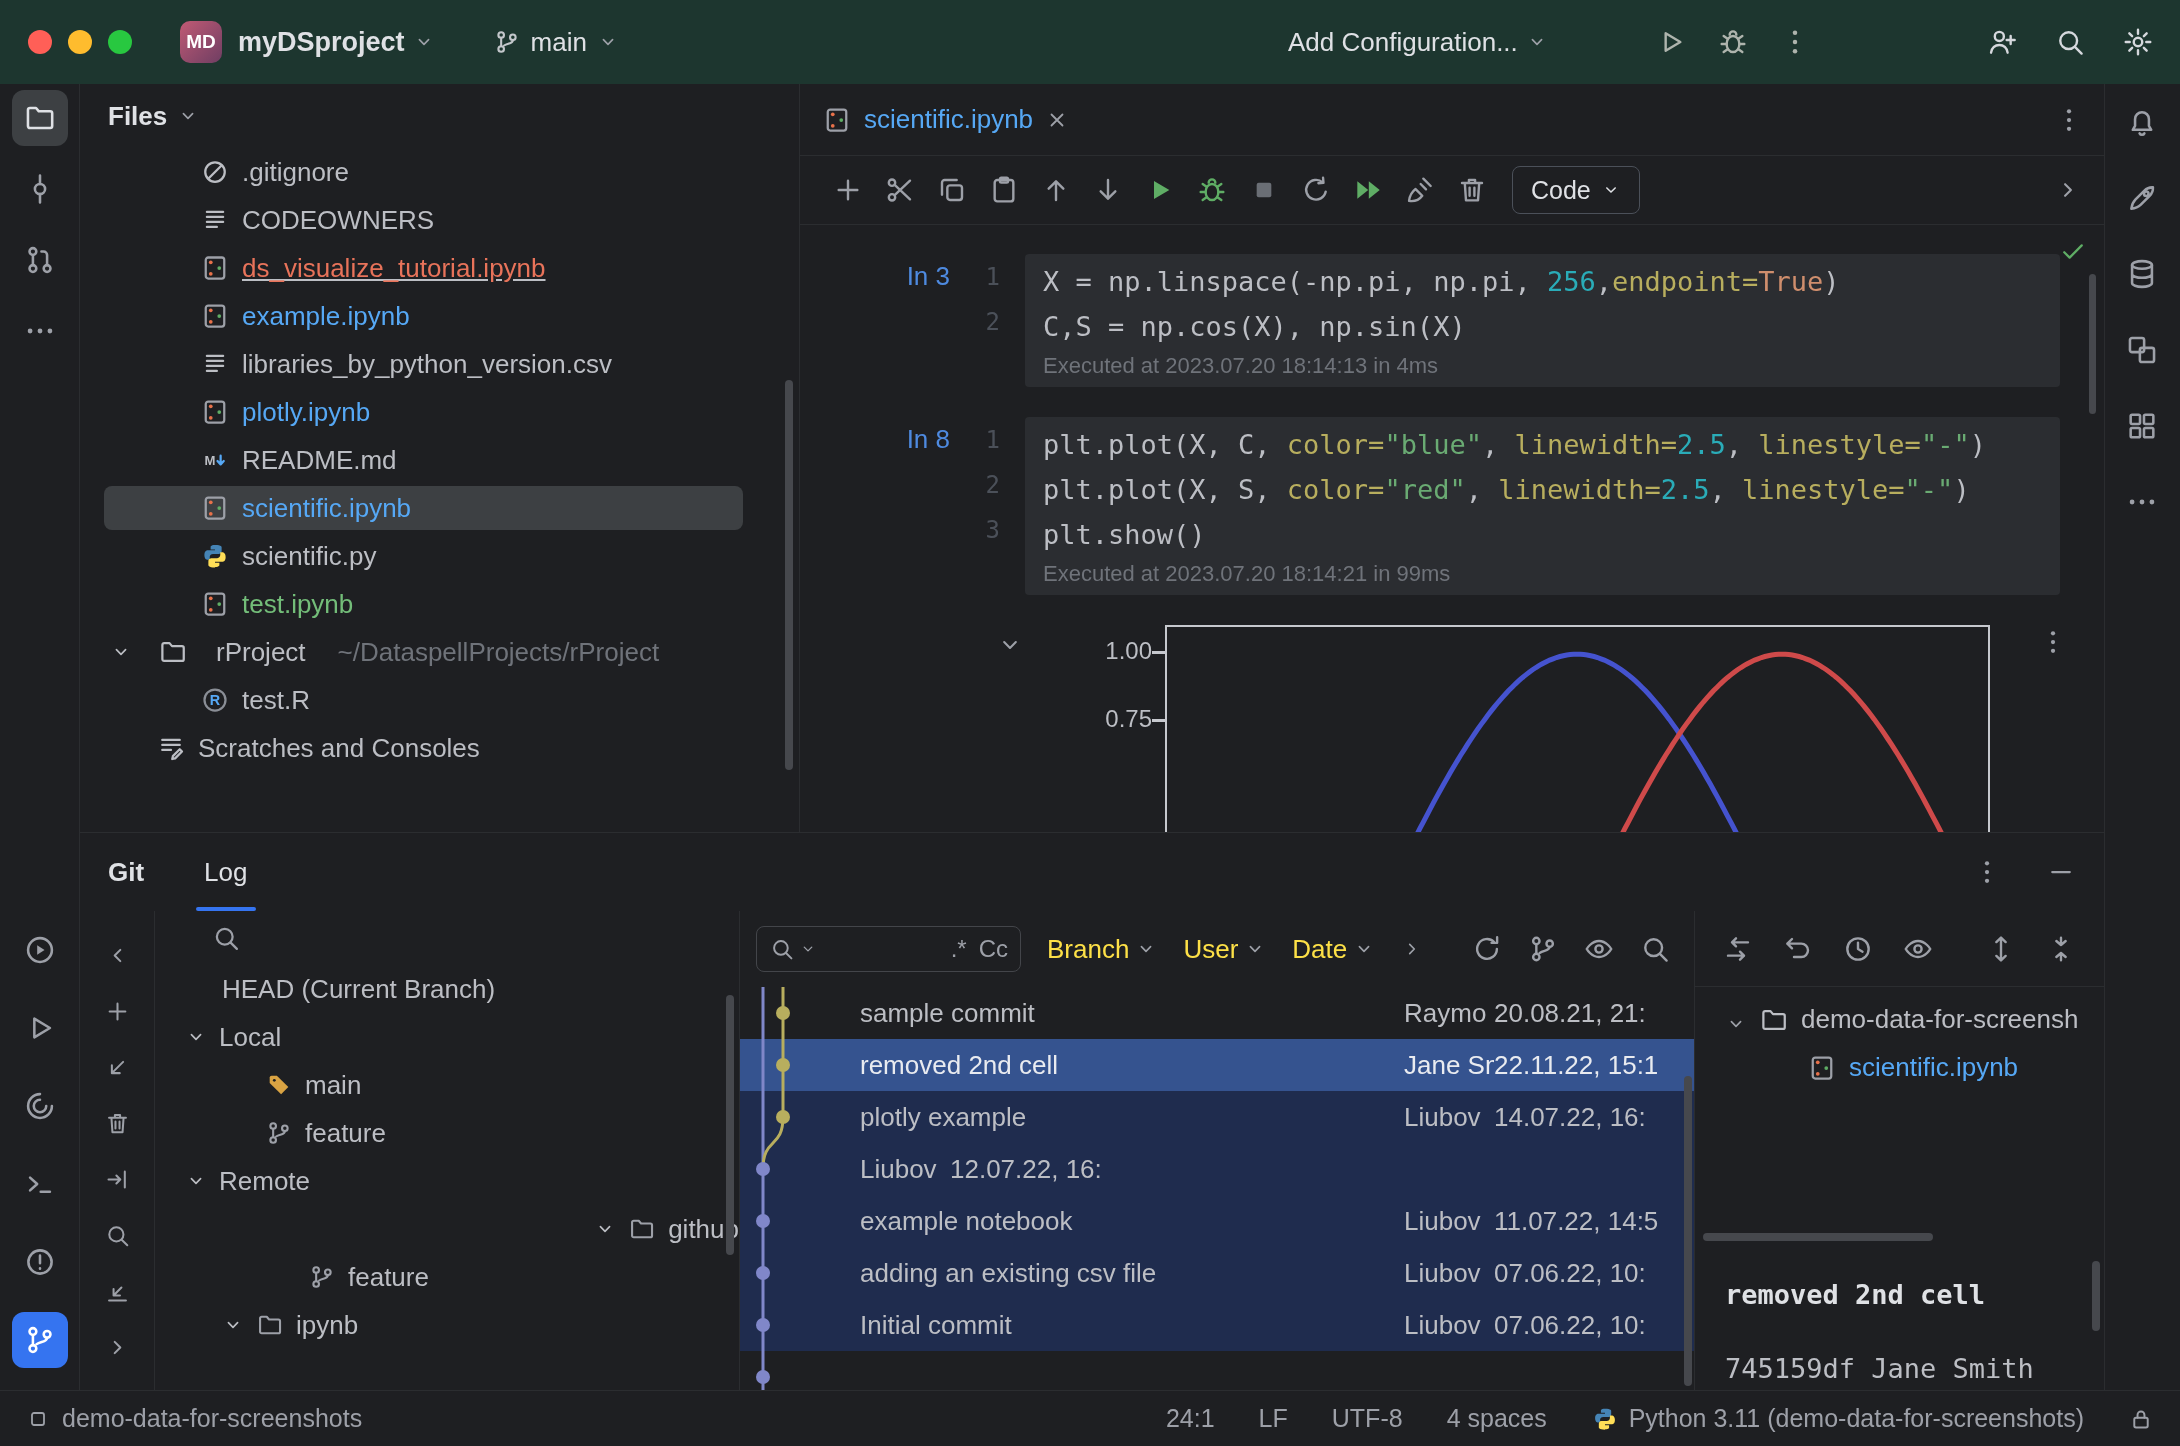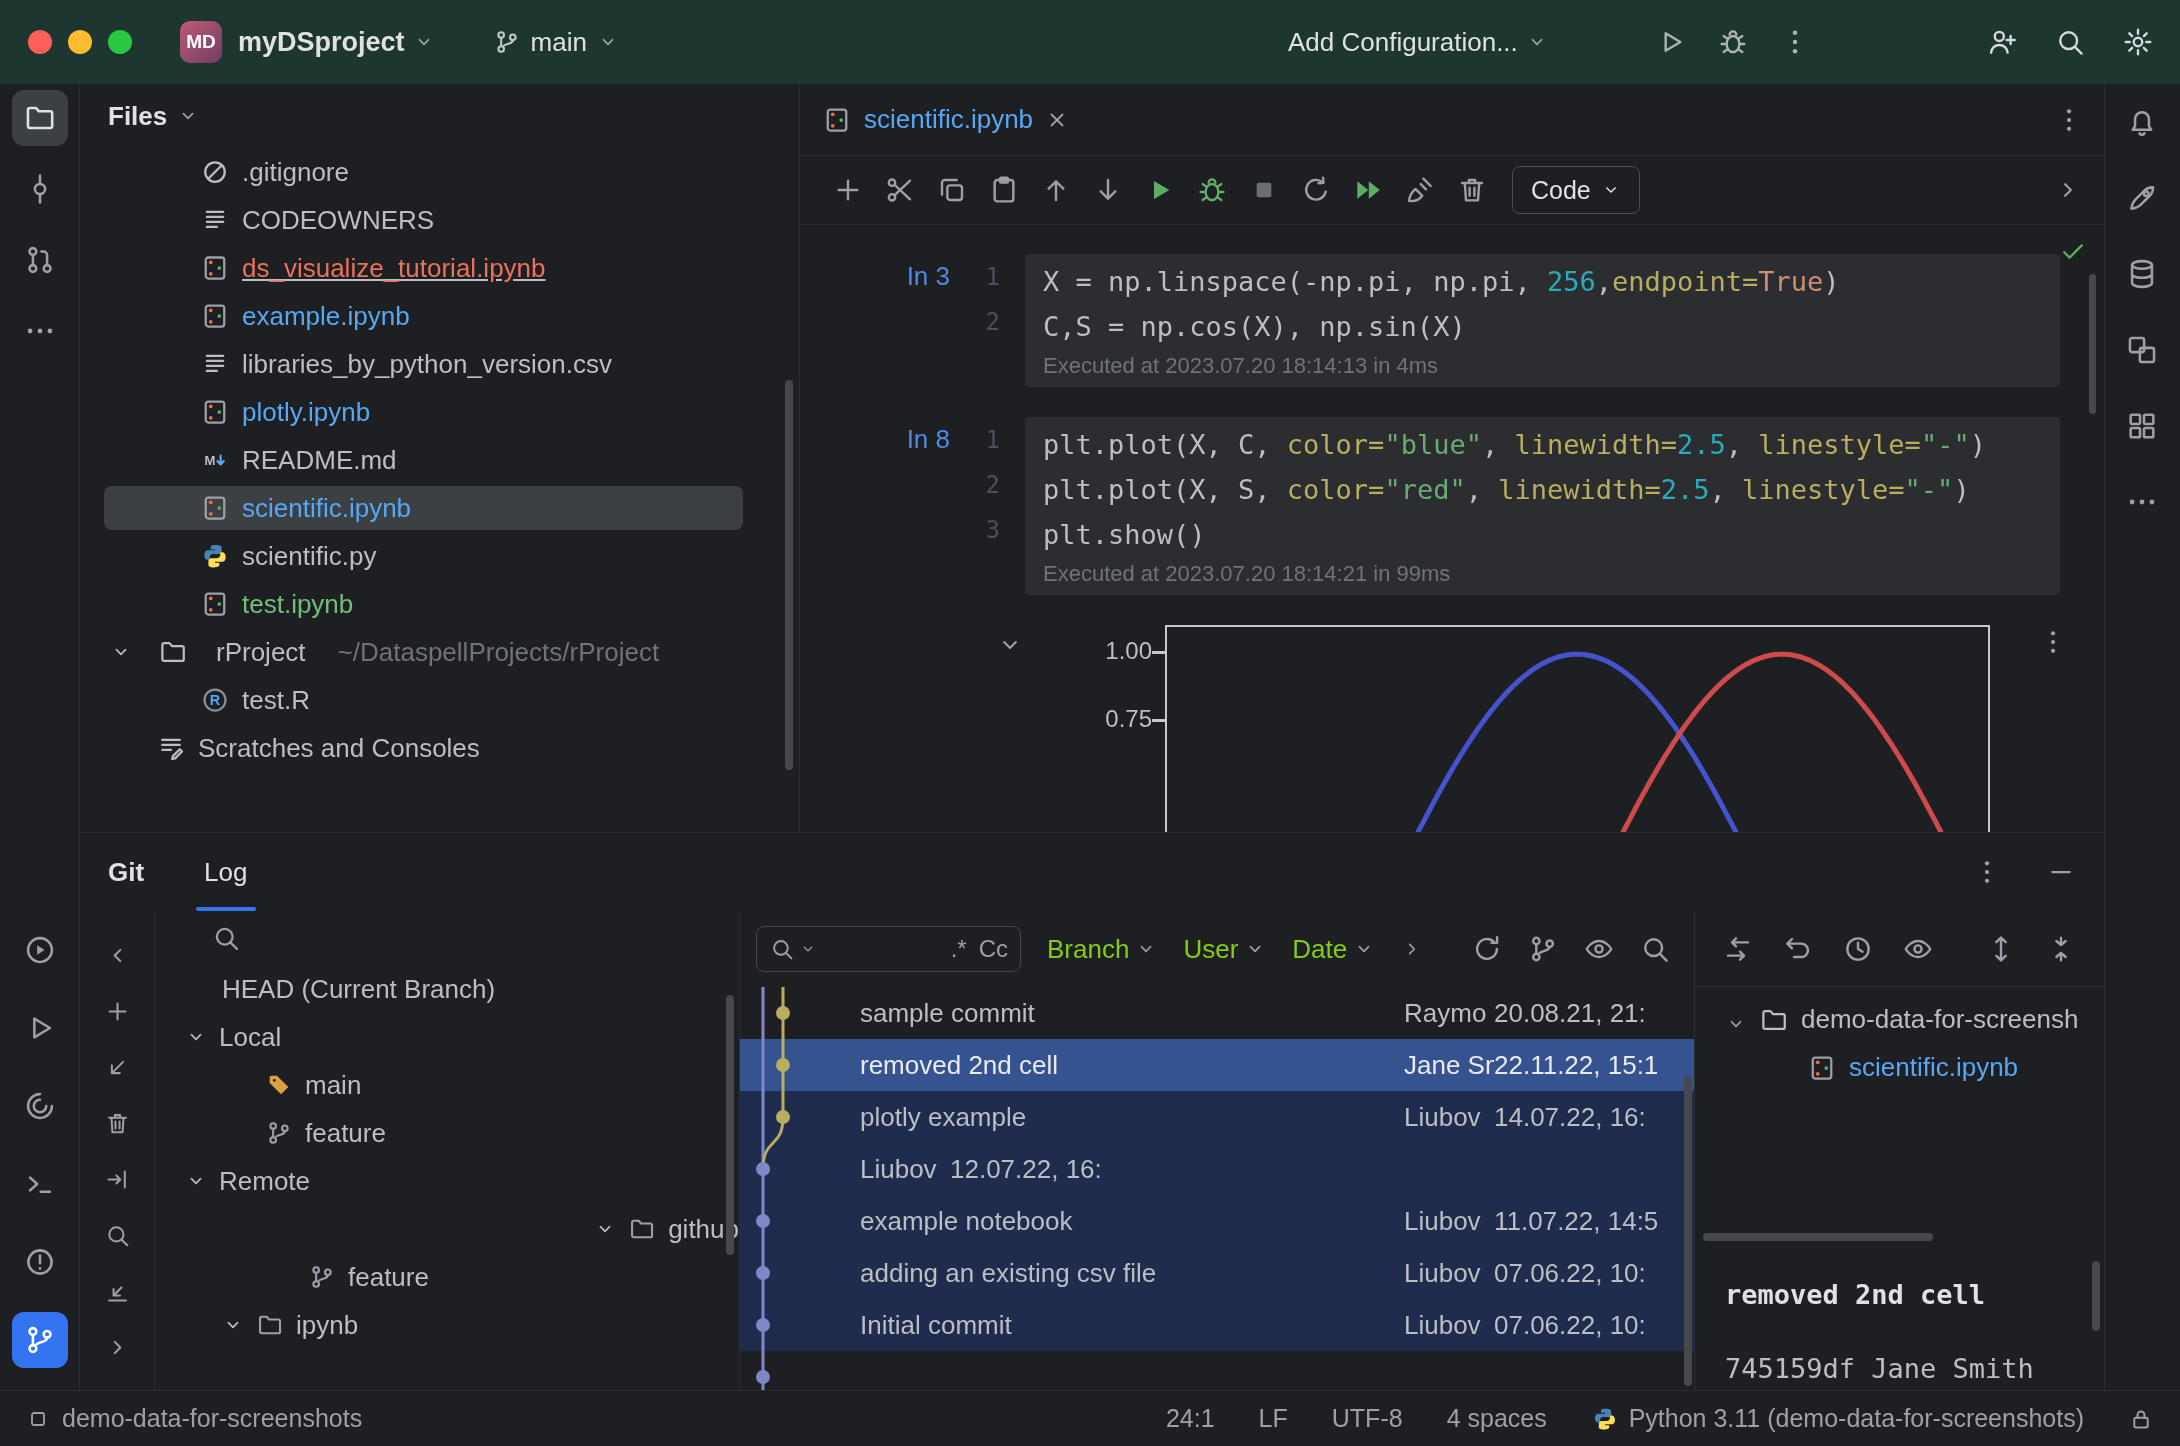--- a/index.html
+++ b/index.html
@@ -94,21 +94,21 @@
   .gtoolcol .icbtn { width:44px; height:40px; border-radius:8px; }
   .gtoolcol .icbtn svg { width:27px; height:27px; }
   .gbranches { width:585px; border-right:1px solid #2b2d30; position:relative; overflow:hidden; }
   .gb-search { height:54px; display:flex; align-items:center; padding-left:56px; color:#9da0a8; }
   .brow { height:48px; display:flex; align-items:center; gap:12px; color:#bcbec4; white-space:nowrap; }
   .gcommits { width:955px; border-right:1px solid #2b2d30; position:relative; overflow:hidden; }
   .gc-filters { height:76px; display:flex; align-items:center; padding:0 16px; gap:26px; }
   .searchfield { width:265px; height:46px; border:1px solid #43454a; border-radius:8px; display:flex; align-items:center;
                  padding:0 12px; gap:4px; color:#9da0a8; flex:none; }
   .sf-right { margin-left:auto; display:flex; gap:12px; font-size:24px; color:#9da0a8; }
-  .filt { display:flex; align-items:center; gap:6px; color:#84cc16; }
+  .filt { display:flex; align-items:center; gap:6px; color:#fde047; }
   .gc-icons { margin-left:auto; display:flex; gap:10px; }
   .gc-icons .tbtn { width:46px; height:44px; }
   .gc-rows { position:absolute; top:76px; left:0; right:0; }
   .crow { height:52px; display:flex; align-items:center; padding-left:120px; padding-right:14px; }
   .crow.selected { background:#35538f; }
   .crow.selected .cmsg, .crow.selected .cauthor, .crow.selected .cdate { color:#e9ebf0; }
   .crow.navy { background:#1f2c4e; }
   .cmsg { flex:1; white-space:nowrap; overflow:hidden; color:#bcbec4; }
   .cauthor { width:90px; flex:none; white-space:nowrap; overflow:hidden; color:#bcbec4; }
   .cdate { width:186px; flex:none; white-space:nowrap; overflow:hidden; color:#bcbec4; }

